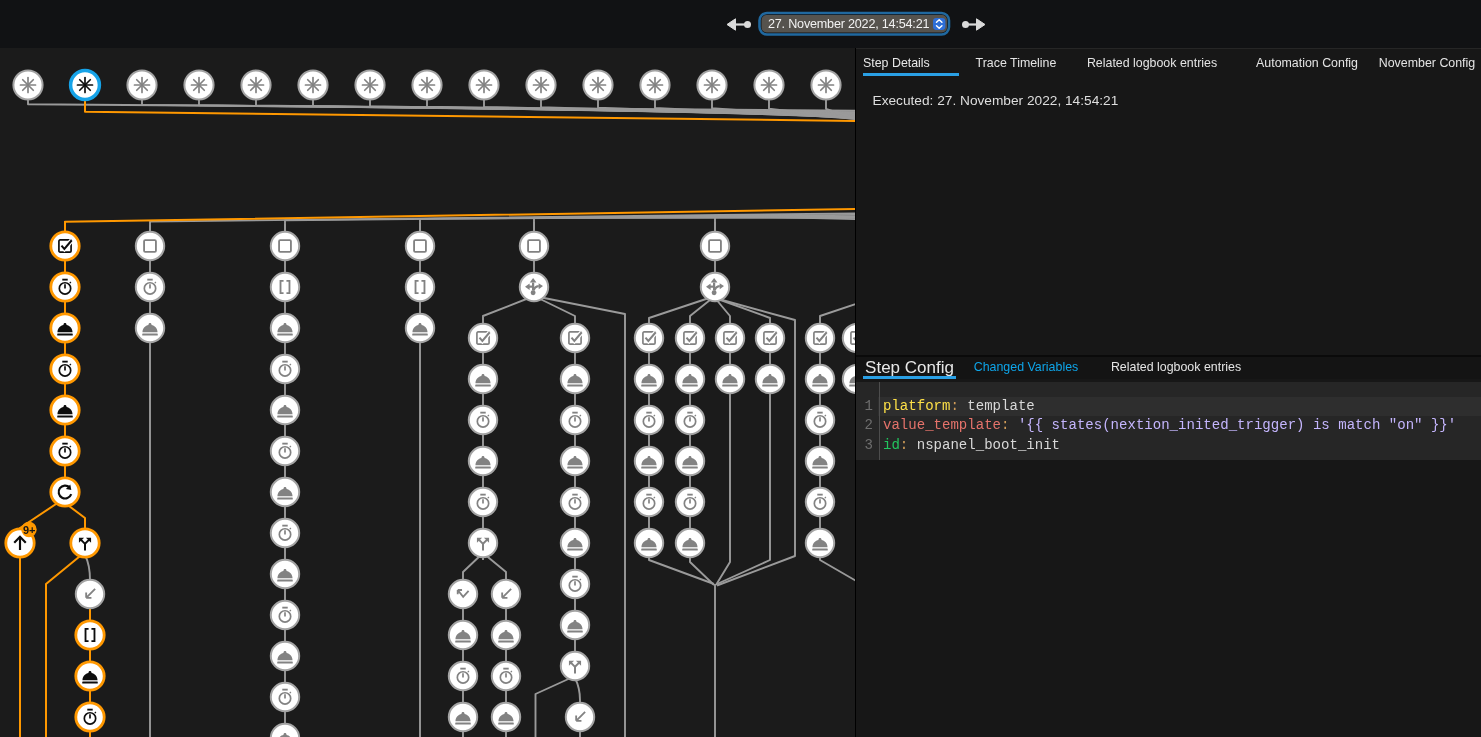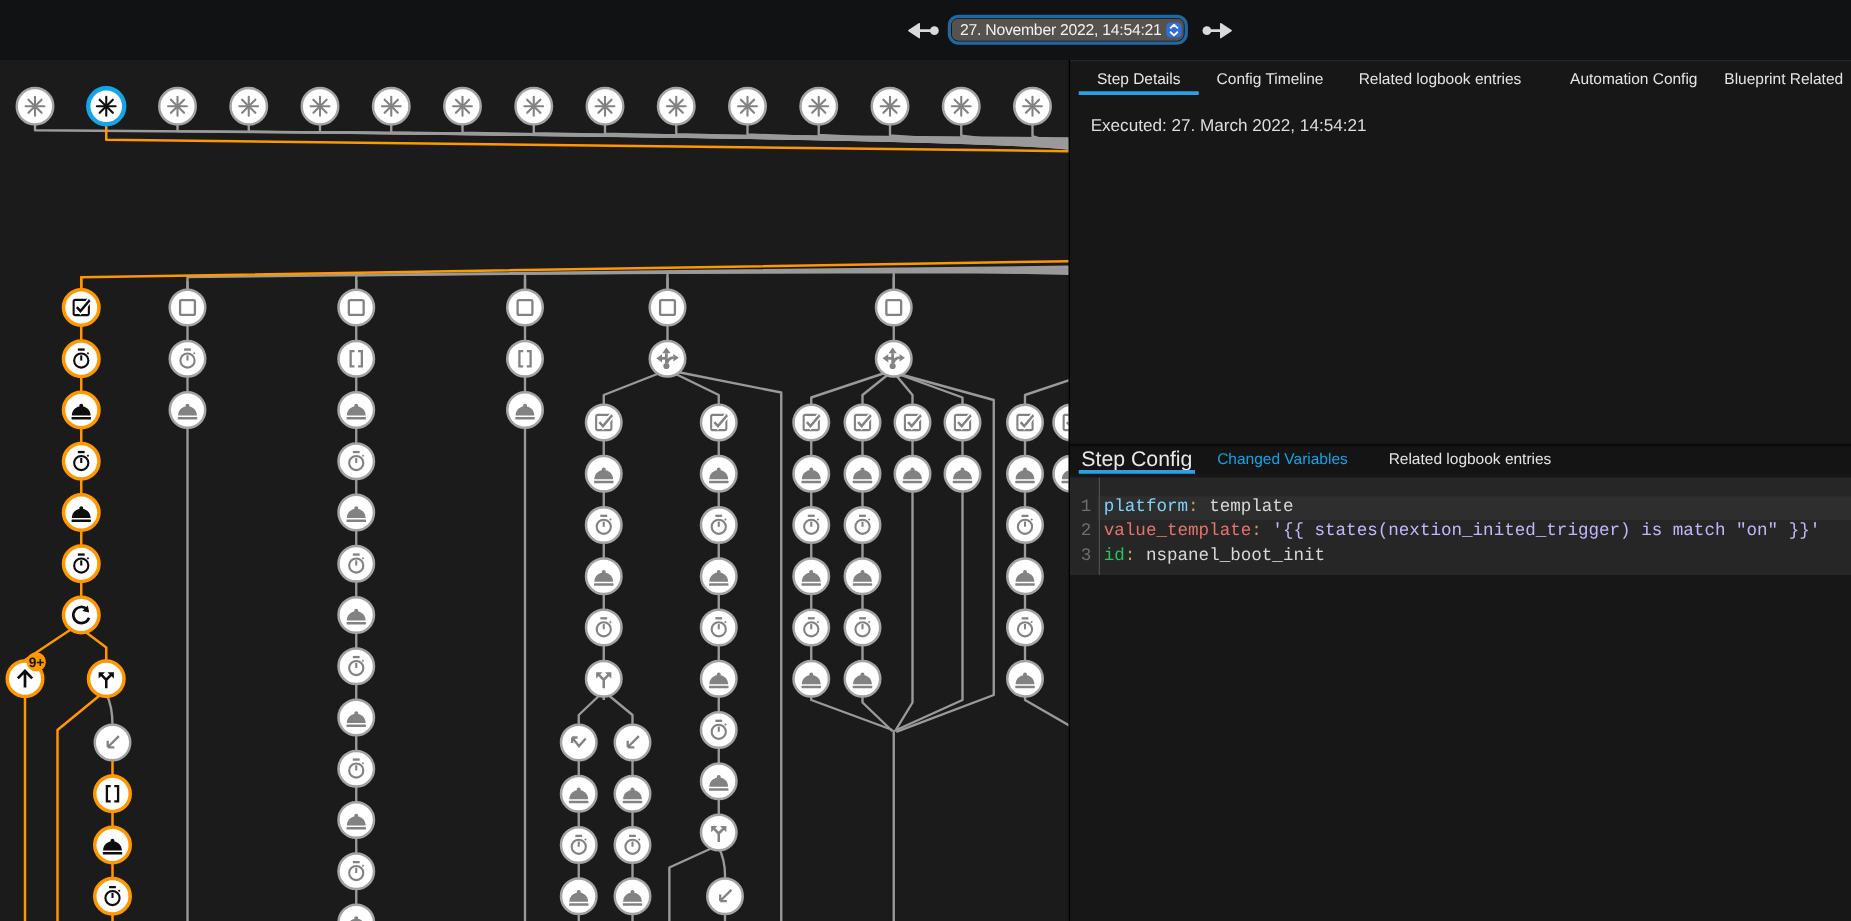--- a/index.html
+++ b/index.html
@@ -330,37 +330,37 @@
     <circle cx="820" cy="543" r="14.2" fill="#fff" stroke="#a3a3a3" stroke-width="2.0"></circle>
     <use href="#i-bell" transform="translate(810.4,533.4) scale(0.8)" stroke="#828282" fill="#828282" stroke-width="2.1"></use>
     <circle cx="857" cy="338" r="14.2" fill="#fff" stroke="#a3a3a3" stroke-width="2.0"></circle>
     <use href="#i-check" transform="translate(847.4,328.4) scale(0.8)" stroke="#828282" fill="#828282" stroke-width="2.1"></use>
     <circle cx="857" cy="379" r="14.2" fill="#fff" stroke="#a3a3a3" stroke-width="2.0"></circle>
     <use href="#i-bell" transform="translate(847.4,369.4) scale(0.8)" stroke="#828282" fill="#828282" stroke-width="2.1"></use>
   </svg>
 
 <div class="abs" style="left:855px;top:48px;width:626px;height:689px;background:#171717;border-left:1px solid #000;z-index:4">
   <div class="abs" style="left:0;top:0;width:100%;height:29px;border-top:1px solid #262626">
-    <div class="abs" style="left:7px;top:0;width:96px;height:29px;color:#e8e8e8;font-size:12.4px;text-align:center;line-height:28px">Step Details</div>
-    <div class="abs" style="left:112px;top:0;width:96px;height:29px;color:#e4e4e4;font-size:12.4px;text-align:center;line-height:28px">Config Timeline</div>
+    <div class="abs" style="left:7px;top:0;width:96px;height:29px;color:#e8e8e8;font-size:12.4px;line-height:28px">Step Details</div>
+    <div class="abs" style="left:112px;top:0;width:96px;height:29px;color:#e4e4e4;font-size:12.4px;text-align:center;line-height:28px">Trace Timeline</div>
     <div class="abs" style="left:220px;top:0;width:152px;height:29px;color:#e4e4e4;font-size:12.4px;text-align:center;line-height:28px">Related logbook entries</div>
     <div class="abs" style="left:382px;top:0;width:120px;height:29px;color:#e4e4e4;font-size:12.4px;text-align:right;line-height:28px">Automation Config</div>
-    <div class="abs" style="left:517px;top:0;width:108px;height:29px;color:#e4e4e4;font-size:12.4px;text-align:center;line-height:28px">Blueprint Related</div>
+    <div class="abs" style="left:517px;top:0;width:108px;height:29px;color:#e4e4e4;font-size:12.4px;text-align:center;line-height:28px">November Config</div>
     <div class="abs" style="left:7px;top:24px;width:96px;height:3px;background:#2aa0e5"></div>
   </div>
-  <div class="abs" style="left:16.5px;top:45px;color:#dedede;font-size:13.7px">Executed: 27. March 2022, 14:54:21</div>
+  <div class="abs" style="left:16.5px;top:45px;color:#dedede;font-size:13.7px">Executed: 27. November 2022, 14:54:21</div>
 
   <div class="abs" style="left:0;top:307px;width:100%;height:2px;background:#0a0a0a"></div>
   <div class="abs" style="left:0;top:309px;width:100%;height:22px;background:#141414">
     <div class="abs" style="left:7px;top:0;width:93px;height:22px;color:#e8e8e8;font-size:17px;text-align:center;line-height:21px">Step Config</div>
     <div class="abs" style="left:110px;top:0;width:120px;height:22px;color:#0ea5e9;font-size:12.4px;text-align:center;line-height:21px">Changed Variables</div>
     <div class="abs" style="left:244px;top:0;width:152px;height:22px;color:#e4e4e4;font-size:12.4px;text-align:center;line-height:21px">Related logbook entries</div>
     <div class="abs" style="left:7px;top:19px;width:93px;height:3px;background:#2aa0e5"></div>
   </div>
 
   <div class="abs" style="left:0;top:334px;width:100%;height:78px;background:#262626;font-family:'Liberation Mono',monospace;font-size:14.05px">
     <div class="abs" style="left:22px;top:15px;width:604px;height:19.3px;background:#2e2e2e"></div>
     <div class="abs" style="left:22.5px;top:0;width:1px;height:78px;background:#4d4d4d"></div>
     <div class="abs" style="left:0;top:15px;width:17px;height:58px;color:#6e6e6e;text-align:right;line-height:19.3px">1<br>2<br>3</div>
-    <div class="abs" style="left:27px;top:15px;line-height:19.3px;white-space:pre;color:#d8d8d8"><span style="color:#7dd3fc">platform</span><span style="color:#cf9c59">:</span> template
+    <div class="abs" style="left:27px;top:15px;line-height:19.3px;white-space:pre;color:#d8d8d8"><span style="color:#fde047">platform</span><span style="color:#cf9c59">:</span> template
 <span style="color:#e5736b">value_template</span><span style="color:#cf9c59">:</span> <span style="color:#c4b5fd">'{{ states(nextion_inited_trigger) is match "on" }}'</span>
 <span style="color:#22c55e">id</span><span style="color:#cf9c59">:</span> nspanel_boot_init</div>
   </div>
 </div>
 </body></html>

